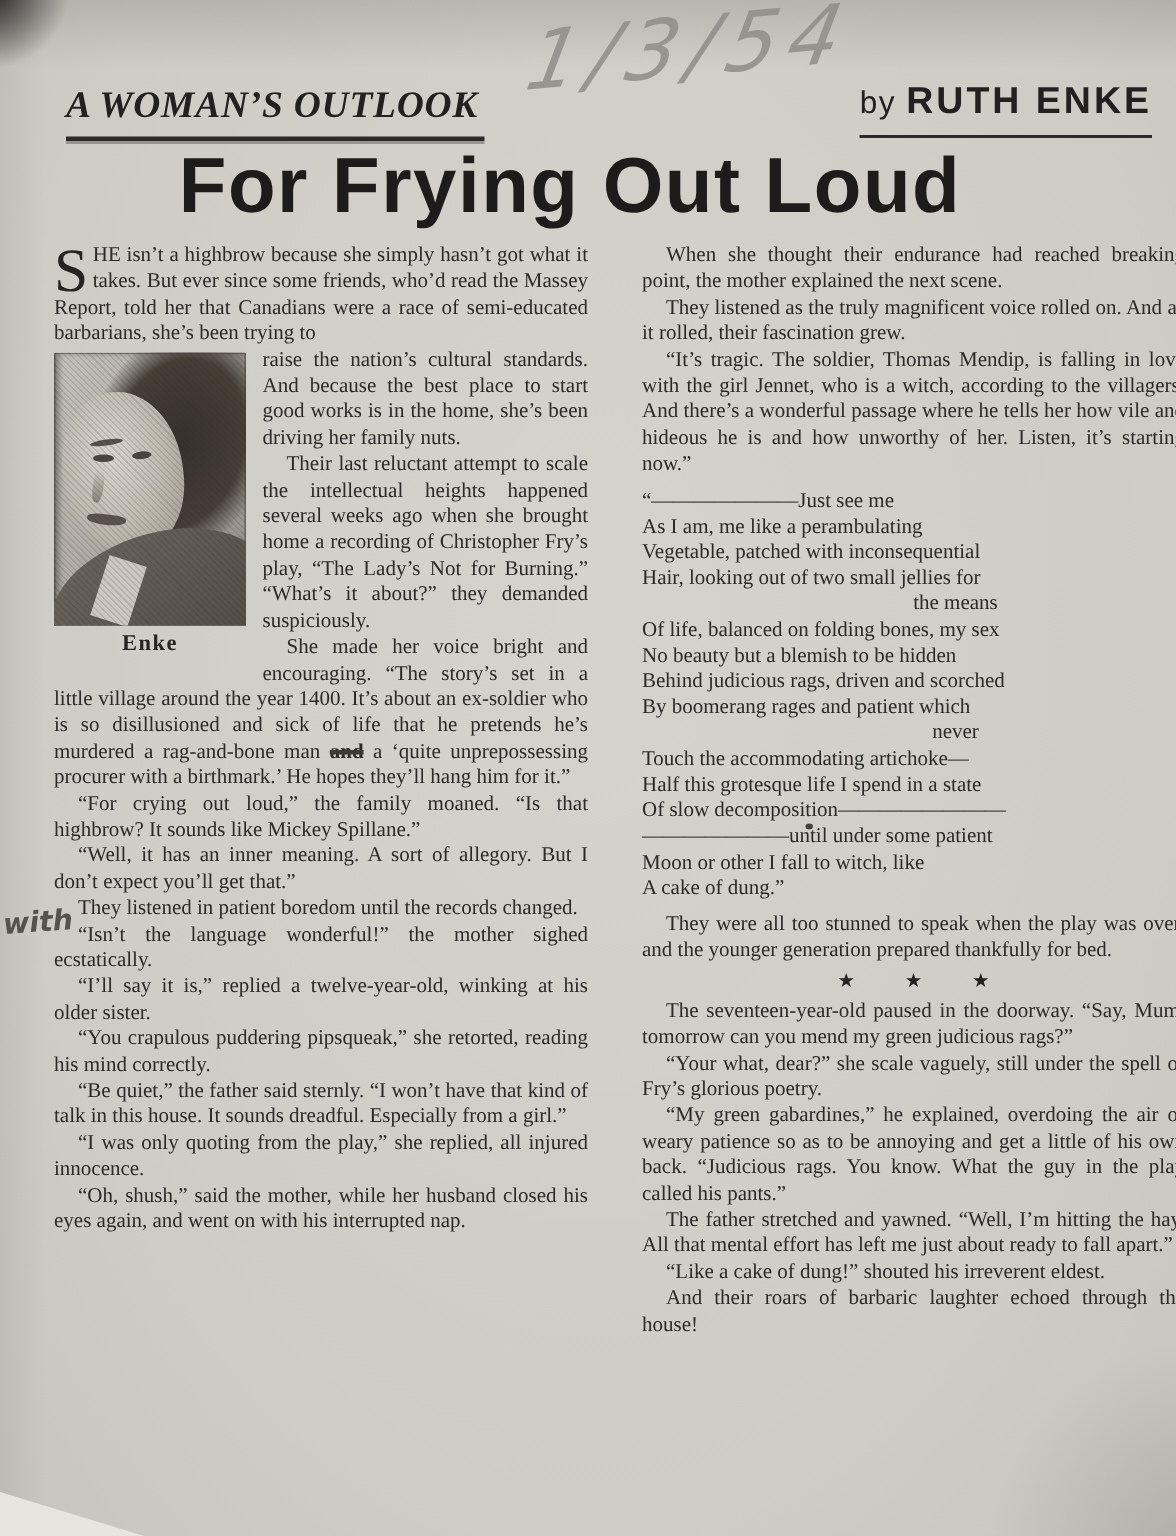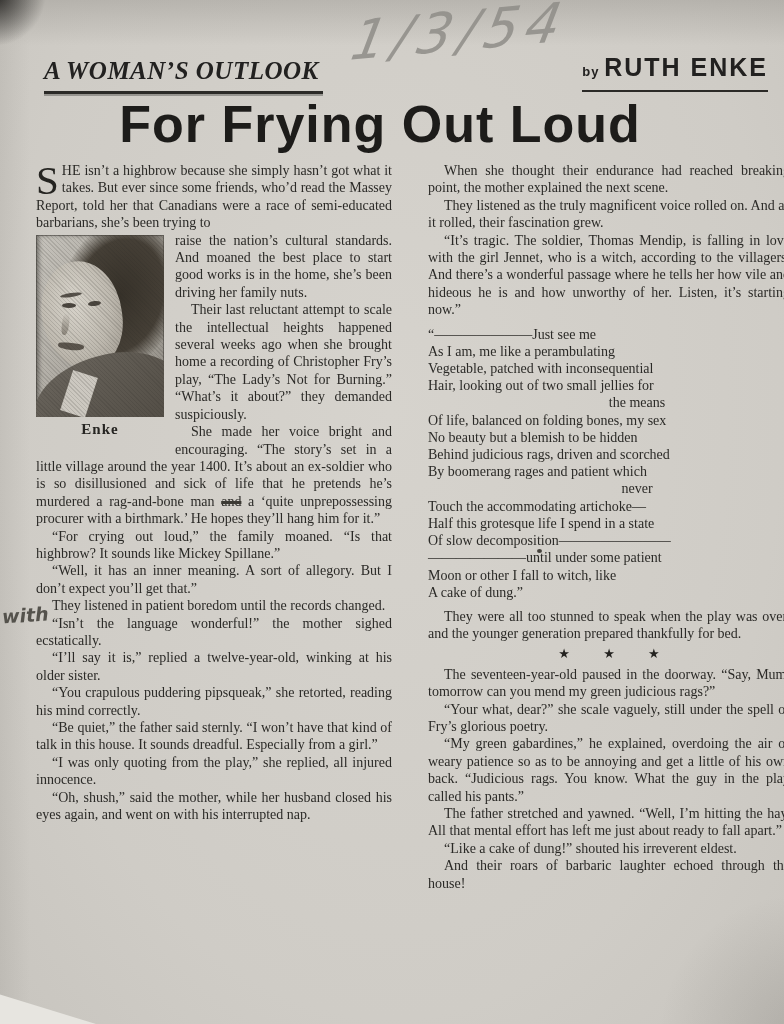--- a/index.html
+++ b/index.html
@@ -35,21 +35,21 @@
     border-bottom:3px solid #2b2a27;
     box-shadow:0 2px 0 rgba(43,42,39,.35);
   }
   .byline{
     position:absolute;right:16px;top:53px;
     font-family:"Liberation Sans", sans-serif;
     color:#222120;text-align:right;
     padding-bottom:8px;border-bottom:2px solid #2b2a27;
     white-space:nowrap;
   }
-  .byline .by{font-size:13px;font-weight:bold;letter-spacing:1px;}
+  .byline .by{font-size:21px;font-weight:normal;letter-spacing:1px;}
   .byline .name{font-size:25px;font-weight:bold;letter-spacing:2px;}
   
   .headline{
     position:absolute;left:0;top:94px;width:100%;
     text-align:center;
     font-family:"Liberation Sans", sans-serif;
     font-weight:bold;font-size:52px;letter-spacing:1px;
     color:#1d1c1a;
     transform:translateX(-12px);
   }
@@ -111,21 +111,21 @@
   .margin-note{
     position:absolute;left:2px;top:604px;
     font-family:"DejaVu Sans", sans-serif;
     font-style:italic;font-weight:bold;font-size:19px;
     color:#54524c;transform:rotate(-4deg);
   }
   .struck{
     text-decoration:line-through;
     text-decoration-thickness:2.5px;
     text-decoration-color:#3c3a34;
-    font-weight:normal;
+    font-weight:bold;
   }
   
   .poem{margin:7px 0;}
   .poem .line{font-size:14px;line-height:17.2px;text-align:left;}
   .poem .line.ind{padding-left:56px;text-align:center;}
   
   .stars{
     text-align:center;font-size:13px;color:#242320;
     word-spacing:30px;margin:3px 0 4px;line-height:16px;
   }
@@ -163,21 +163,21 @@
         <div class="eye2"></div>
         <div class="nose"></div>
         <div class="mouth"></div>
         <div class="shoulder"></div>
         <div class="collar"></div>
         <div class="halftone"></div>
       </div>
       <div class="caption">Enke</div>
     </div>
 
-    <p>raise the nation’s cultural standards.  And moaned the best place to start good works is in the home, she’s been driving her family nuts.</p>
+    <p>raise the nation’s cultural standards.  And because the best place to start good works is in the home, she’s been driving her family nuts.</p>
     <p class="indent">Their last reluctant attempt to scale the intellectual heights happened several weeks ago when she brought home a recording of Christopher Fry’s play, “The Lady’s Not for Burning.”  “What’s it about?” they demanded suspiciously.</p>
 
     <p class="indent"><span>She made her voice bright and encouraging.  “The story’s set in a little village around the year 1400.  It’s about an ex-soldier who is so disillusioned and sick of life that he pretends he’s murdered a rag-and-bone man </span><span class="struck">and</span><span> a ‘quite unprepossessing procurer with a birthmark.’  He hopes they’ll hang him for it.”</span></p>
 
     <p class="indent">“For crying out loud,” the family moaned. “Is that highbrow?  It sounds like Mickey Spillane.”</p>
     <p class="indent">“Well, it has an inner meaning.  A sort of allegory.  But I don’t expect you’ll get that.”</p>
     <p class="indent">They listened in patient boredom until the records changed.</p>
     <p class="indent">“Isn’t the language wonderful!” the mother sighed ecstatically.</p>
     <p class="indent">“I’ll say it is,” replied a twelve-year-old, winking at his older sister.</p>
     <p class="indent">“You crapulous puddering pipsqueak,” she retorted, reading his mind correctly.</p>

